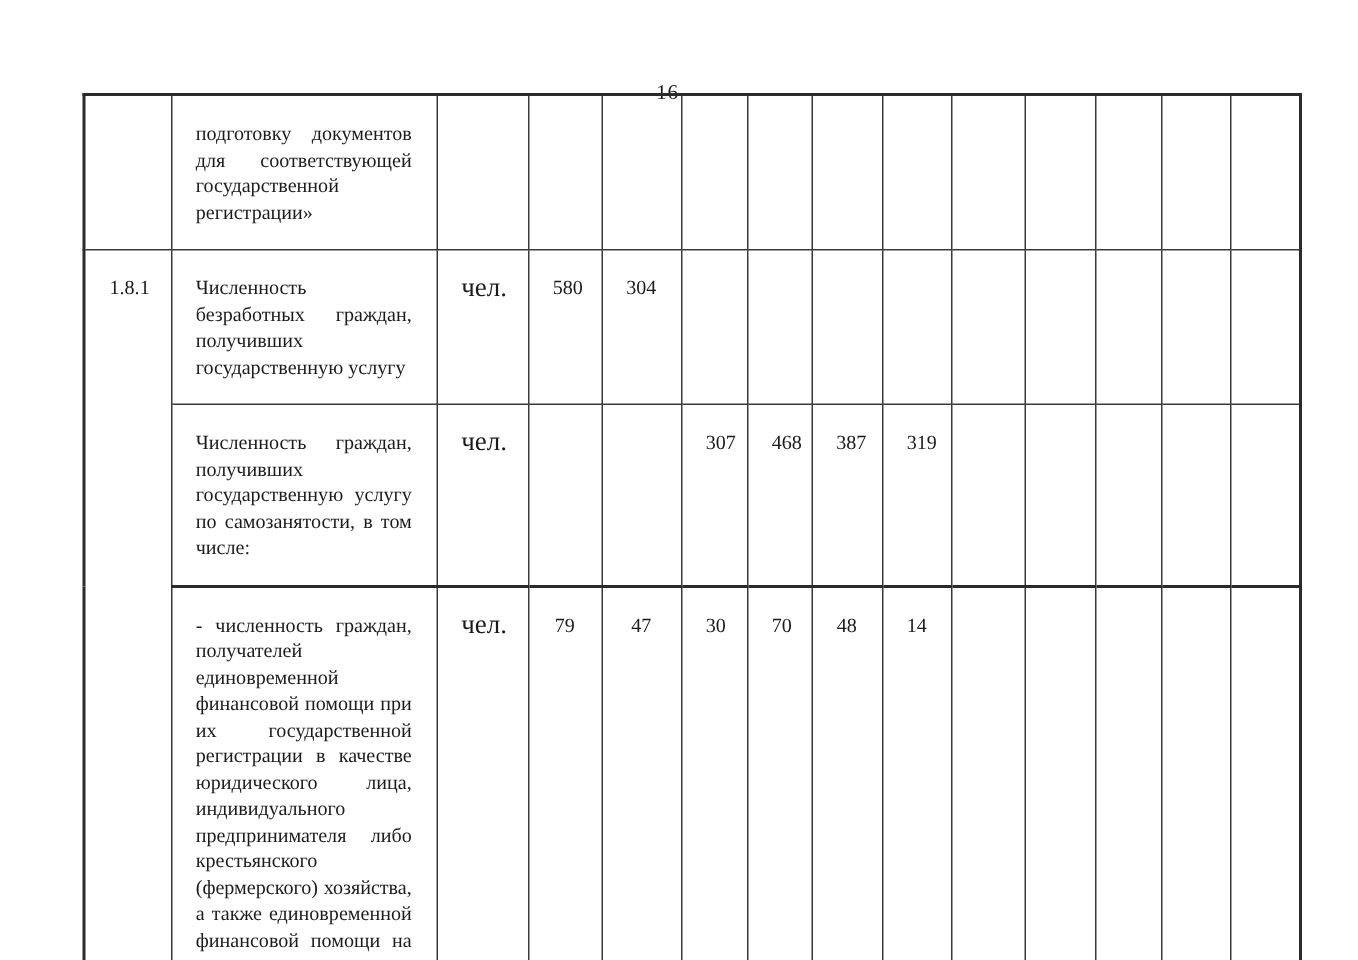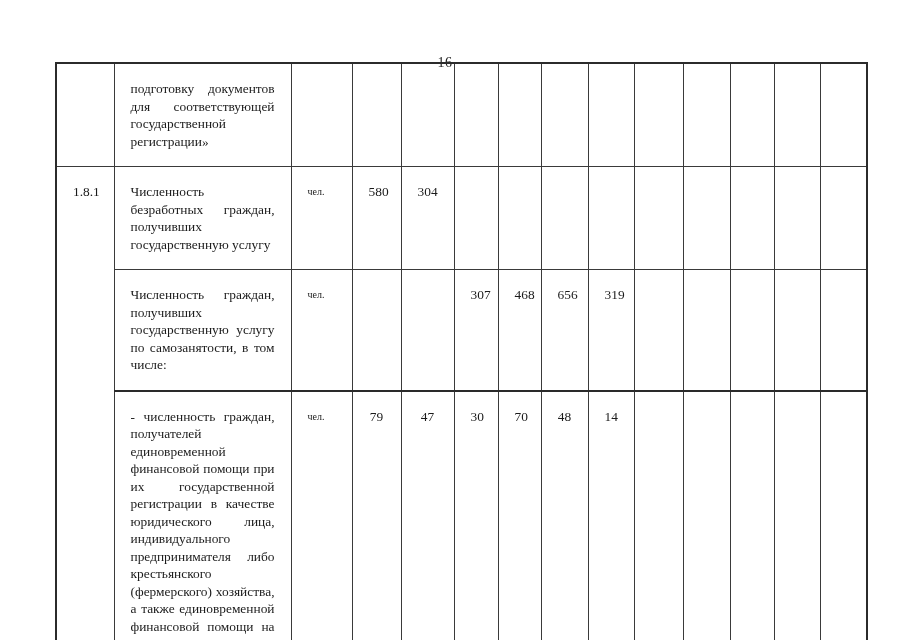--- a/index.html
+++ b/index.html
@@ -46,21 +46,21 @@
     line-height: 17.5px;
     padding-top: 3px;
   }
   td.cell-name {
     text-align: justify;
     font-size: 13.4px;
     line-height: 17.5px;
     padding: 3px 2px 2px 3px;
   }
   td.cell-unit {
-    font-size: 10px;
+    font-size: 18px;
     line-height: 17.5px;
     padding: 3px 1px 0 2px;
   }
   td.cell-val {
     text-align: center;
     font-size: 13.4px;
     line-height: 17.5px;
     padding-top: 3px;
   }
 </style>
@@ -119,21 +119,21 @@
       <td class="cell-val"></td>
       <td class="cell-val"></td>
     </tr>
     <tr class="row-c">
       <td class="cell-name">Численность граждан, получивших государственную услугу по самозанятости, в том числе:</td>
       <td class="cell-unit">чел.</td>
       <td class="cell-val"></td>
       <td class="cell-val"></td>
       <td class="cell-val">307</td>
       <td class="cell-val">468</td>
-      <td class="cell-val">656</td>
+      <td class="cell-val">387</td>
       <td class="cell-val">319</td>
       <td class="cell-val"></td>
       <td class="cell-val"></td>
       <td class="cell-val"></td>
       <td class="cell-val"></td>
       <td class="cell-val"></td>
     </tr>
     <tr class="row-d">
       <td class="cell-name">- численность граждан, получателей единовременной финансовой помощи при их государственной регистрации в качестве юридического лица, индивидуального предпринимателя либо крестьянского (фермерского) хозяйства, а также единовременной финансовой помощи на подготовку документов для соответствующей государственной регистрации</td>
       <td class="cell-unit">чел.</td>

